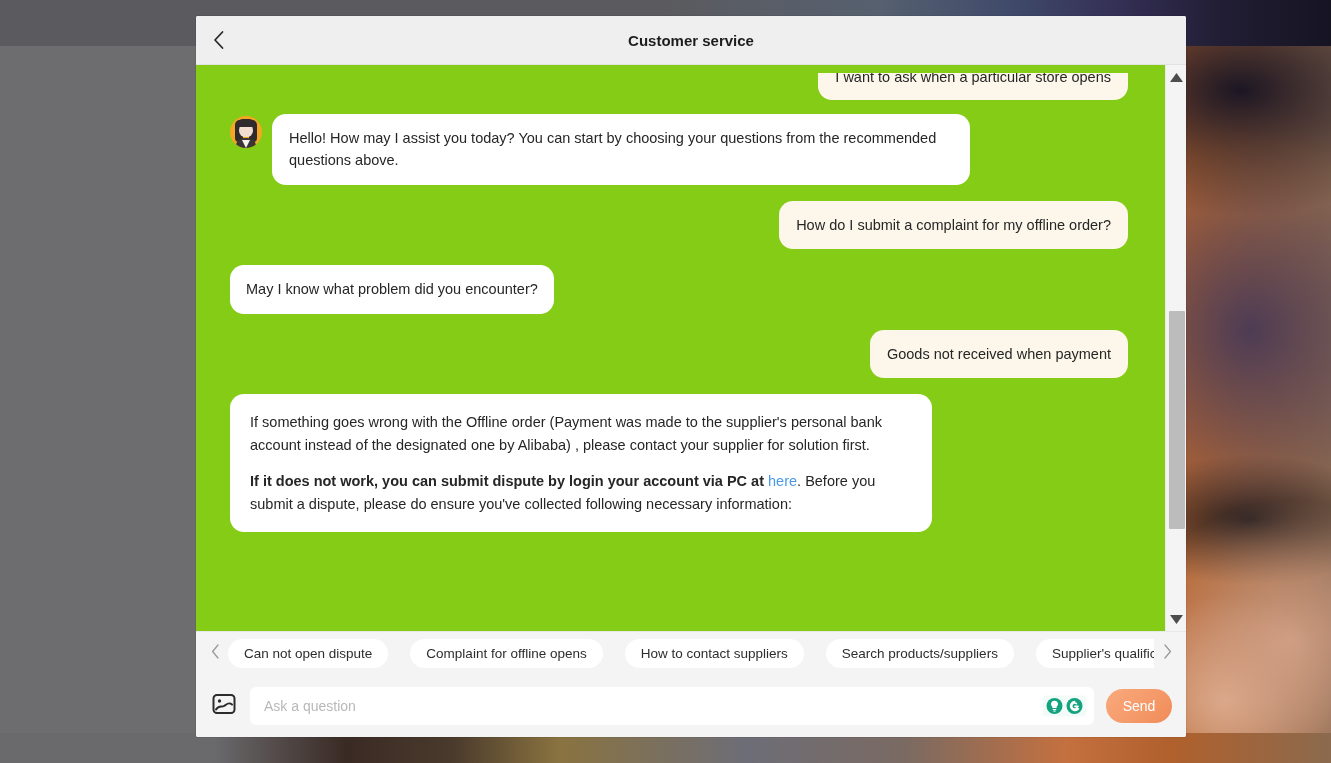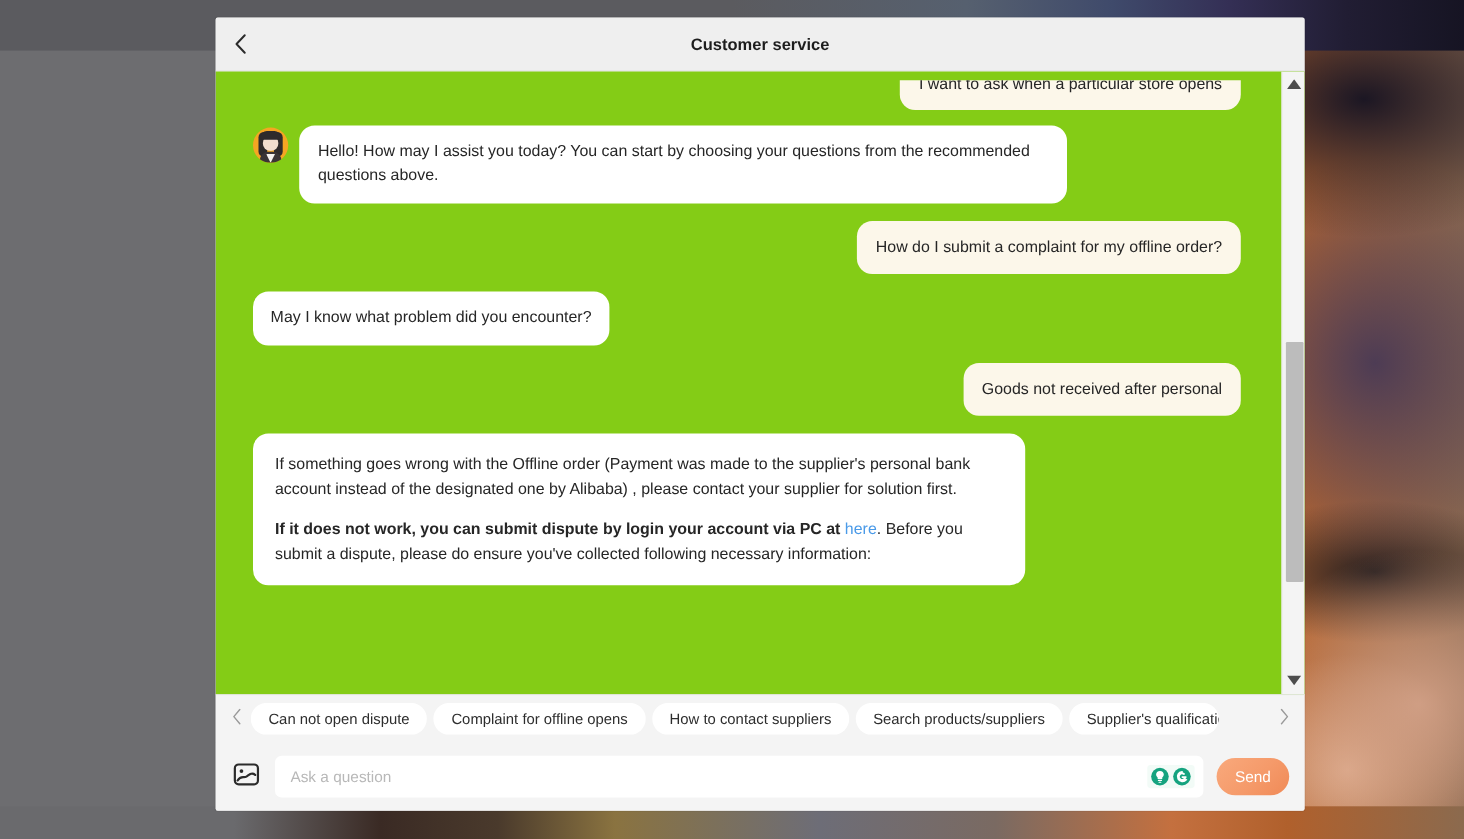--- a/index.html
+++ b/index.html
@@ -197,21 +197,21 @@
     gap: 0;
     overflow: hidden;
   }
   .chip-nav {
     width: 26px; height: 44px; flex: 0 0 26px;
     display: flex; align-items: center; justify-content: center;
     cursor: pointer;
   }
   #chips-scroller {
     flex: 1 1 auto; display: flex; align-items: center;
-    gap: 6px; overflow: hidden; white-space: nowrap;
+    gap: 22px; overflow: hidden; white-space: nowrap;
   }
   .chip {
     flex: 0 0 auto;
     background: #ffffff;
     border-radius: 16px;
     padding: 7px 16px;
     font-size: 13.5px;
     color: #2d2d2d;
     cursor: pointer;
     white-space: nowrap;
@@ -301,21 +301,21 @@
 
       <div class="msg-row user">
         <div class="bubble user">How do I submit a complaint for my offline order?</div>
       </div>
 
       <div class="msg-row bot">
         <div class="bubble bot narrow" style="margin-left:0;">May I know what problem did you encounter?</div>
       </div>
 
       <div class="msg-row user">
-        <div class="bubble user">Goods not received after personal</div>
+        <div class="bubble user">Goods not received when payment</div>
       </div>
 
 
 
       <div class="msg-row bot">
         <div class="bubble bot" style="max-width:702px;padding:17px 20px;">
           <p>If something goes wrong with the Offline order (Payment was made to the supplier's personal bank account instead of the designated one by Alibaba) , please contact your supplier for solution first.</p>
           <p><span class="bold">If it does not work, you can submit dispute by login your account via PC at </span><a class="inline-link" href="#">here</a><span>. Before you submit a dispute, please do ensure you've collected following necessary information:</span></p>
         </div>
       </div>

